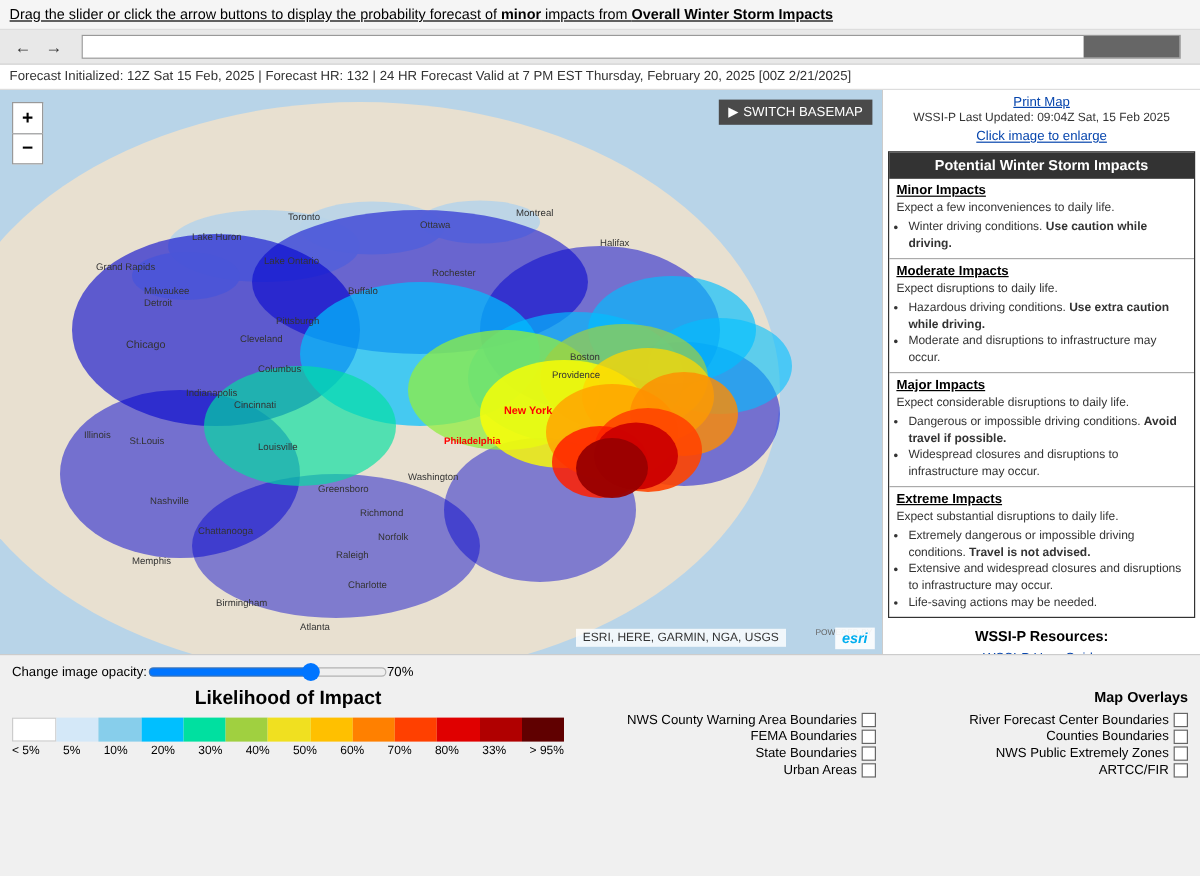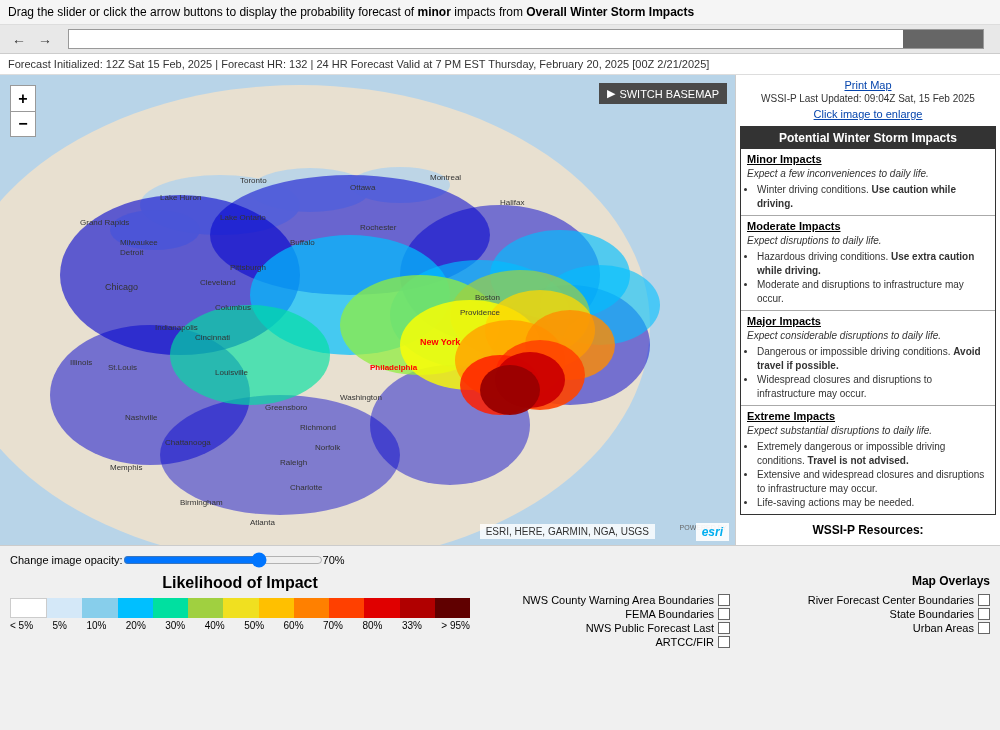--- a/index.html
+++ b/index.html
@@ -36,20 +36,21 @@
       width: 80px;
       height: 100%;
       background: #666;
     }
 
     .instruction-bar {
       background: #f5f5f5;
       padding: 5px 8px;
       font-size: 12px;
       border-bottom: 1px solid #ddd;
+      text-decoration: underline;
     }
     .instruction-bar b { font-weight: bold; }
 
     .forecast-bar {
       background: #fff;
       padding: 4px 8px;
       font-size: 11px;
       border-bottom: 1px solid #ddd;
       color: #333;
     }
@@ -196,21 +197,21 @@
       font-weight: bold;
       text-decoration: underline;
       margin-bottom: 2px;
     }
     .impact-section p, .impact-section li {
       font-size: 10px;
       color: #333;
       line-height: 1.4;
     }
     .impact-section ul { margin-left: 10px; list-style-type: disc; }
-    .impact-section .intro { margin-bottom: 2px; font-style: italic; }
+    .impact-section .intro { margin-bottom: 2px; }
 
     .resources-section {
       text-align: center;
       margin-bottom: 8px;
     }
     .resources-section h4 {
       font-size: 12px;
       font-weight: bold;
       margin-bottom: 4px;
     }
@@ -551,25 +552,29 @@
         </div>
         <div class="overlay-item">
           <span class="overlay-label">River Forecast Center Boundaries</span>
           <div class="overlay-checkbox"></div>
         </div>
         <div class="overlay-item">
           <span class="overlay-label">FEMA Boundaries</span>
           <div class="overlay-checkbox"></div>
         </div>
         <div class="overlay-item">
+          <span class="overlay-label">Counties Boundaries</span>
+          <div class="overlay-checkbox"></div>
+        </div>
+        <div class="overlay-item">
           <span class="overlay-label">State Boundaries</span>
           <div class="overlay-checkbox"></div>
         </div>
         <div class="overlay-item">
-          <span class="overlay-label">NWS Public Forecast Last</span>
+          <span class="overlay-label">NWS Public Extremely Zones</span>
           <div class="overlay-checkbox"></div>
         </div>
         <div class="overlay-item">
           <span class="overlay-label">Urban Areas</span>
           <div class="overlay-checkbox"></div>
         </div>
         <div class="overlay-item">
           <span class="overlay-label">ARTCC/FIR</span>
           <div class="overlay-checkbox"></div>
         </div>

